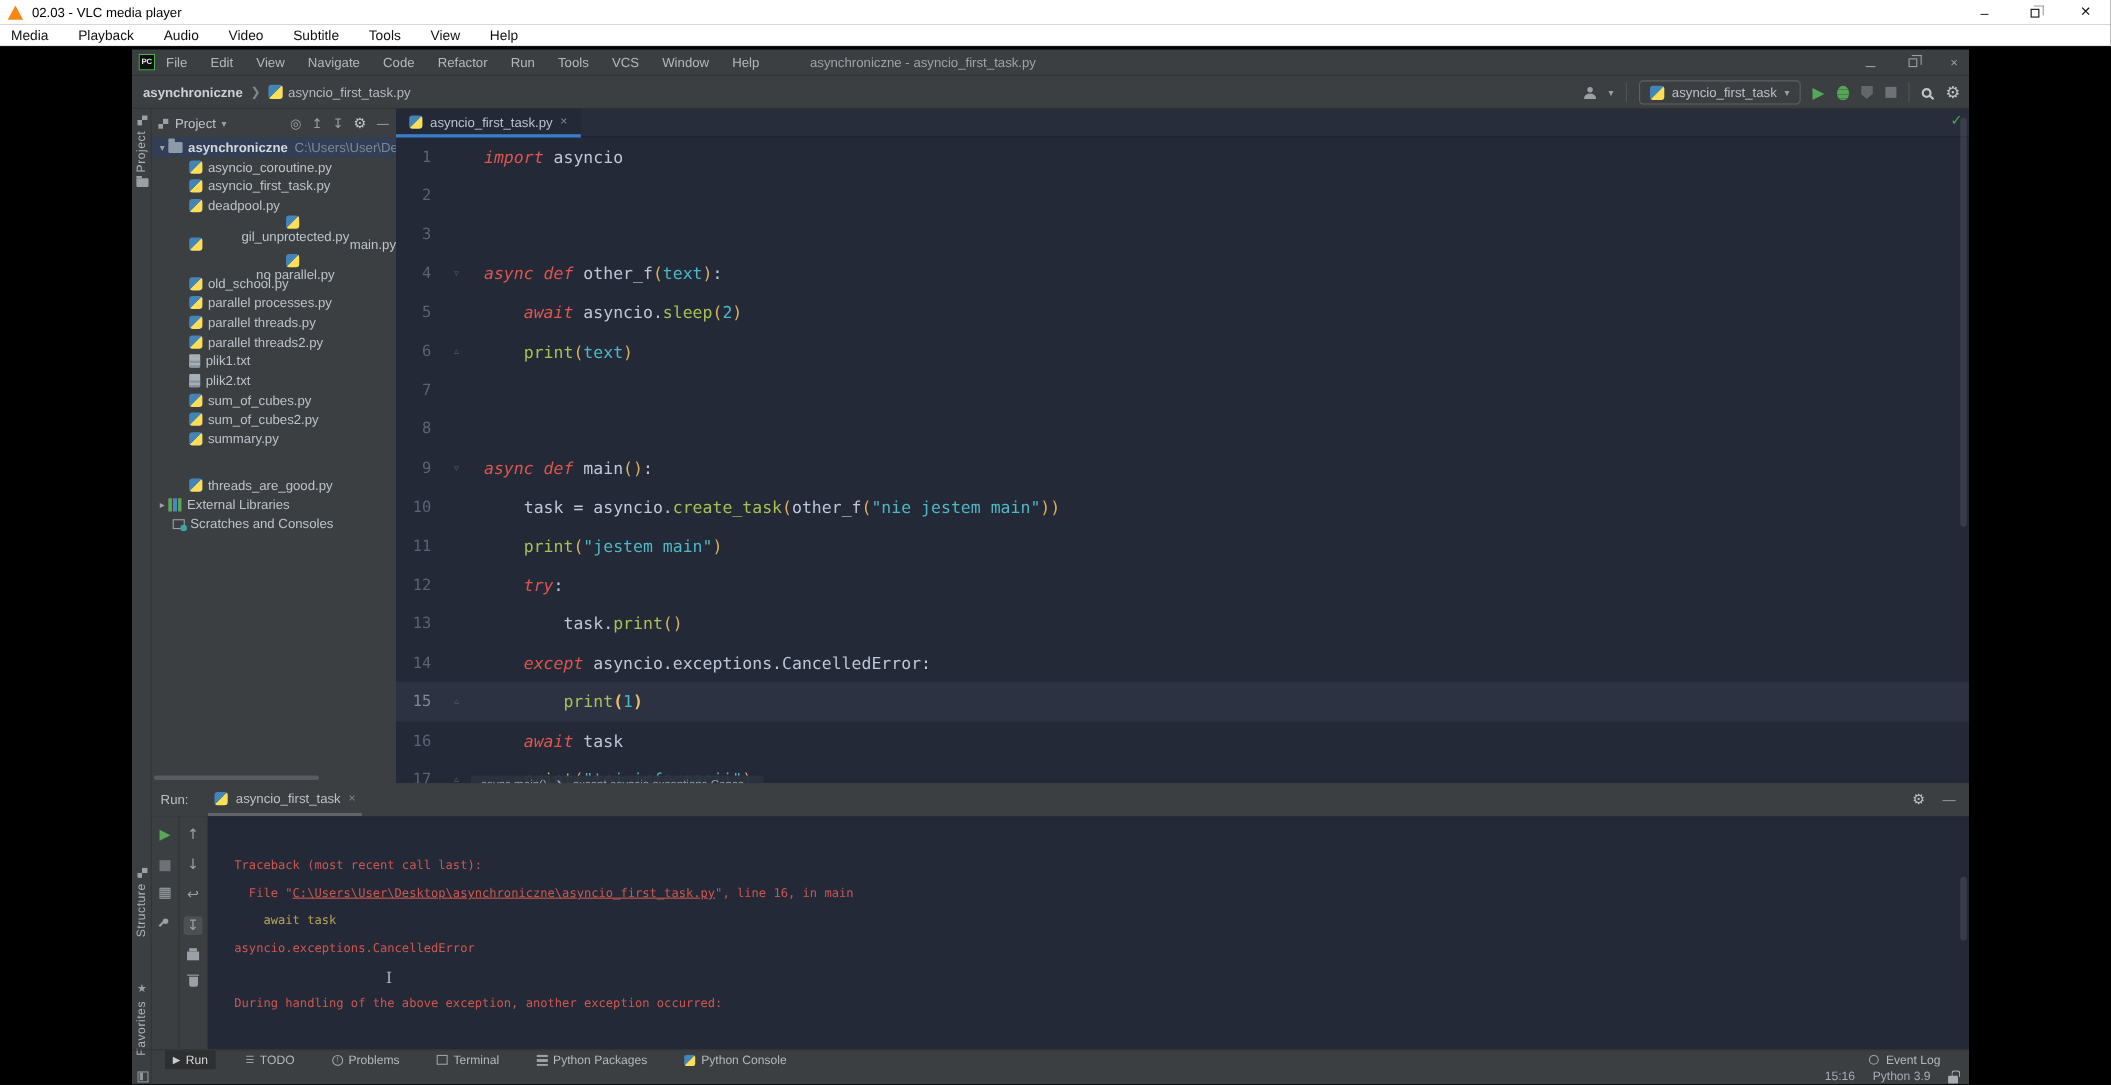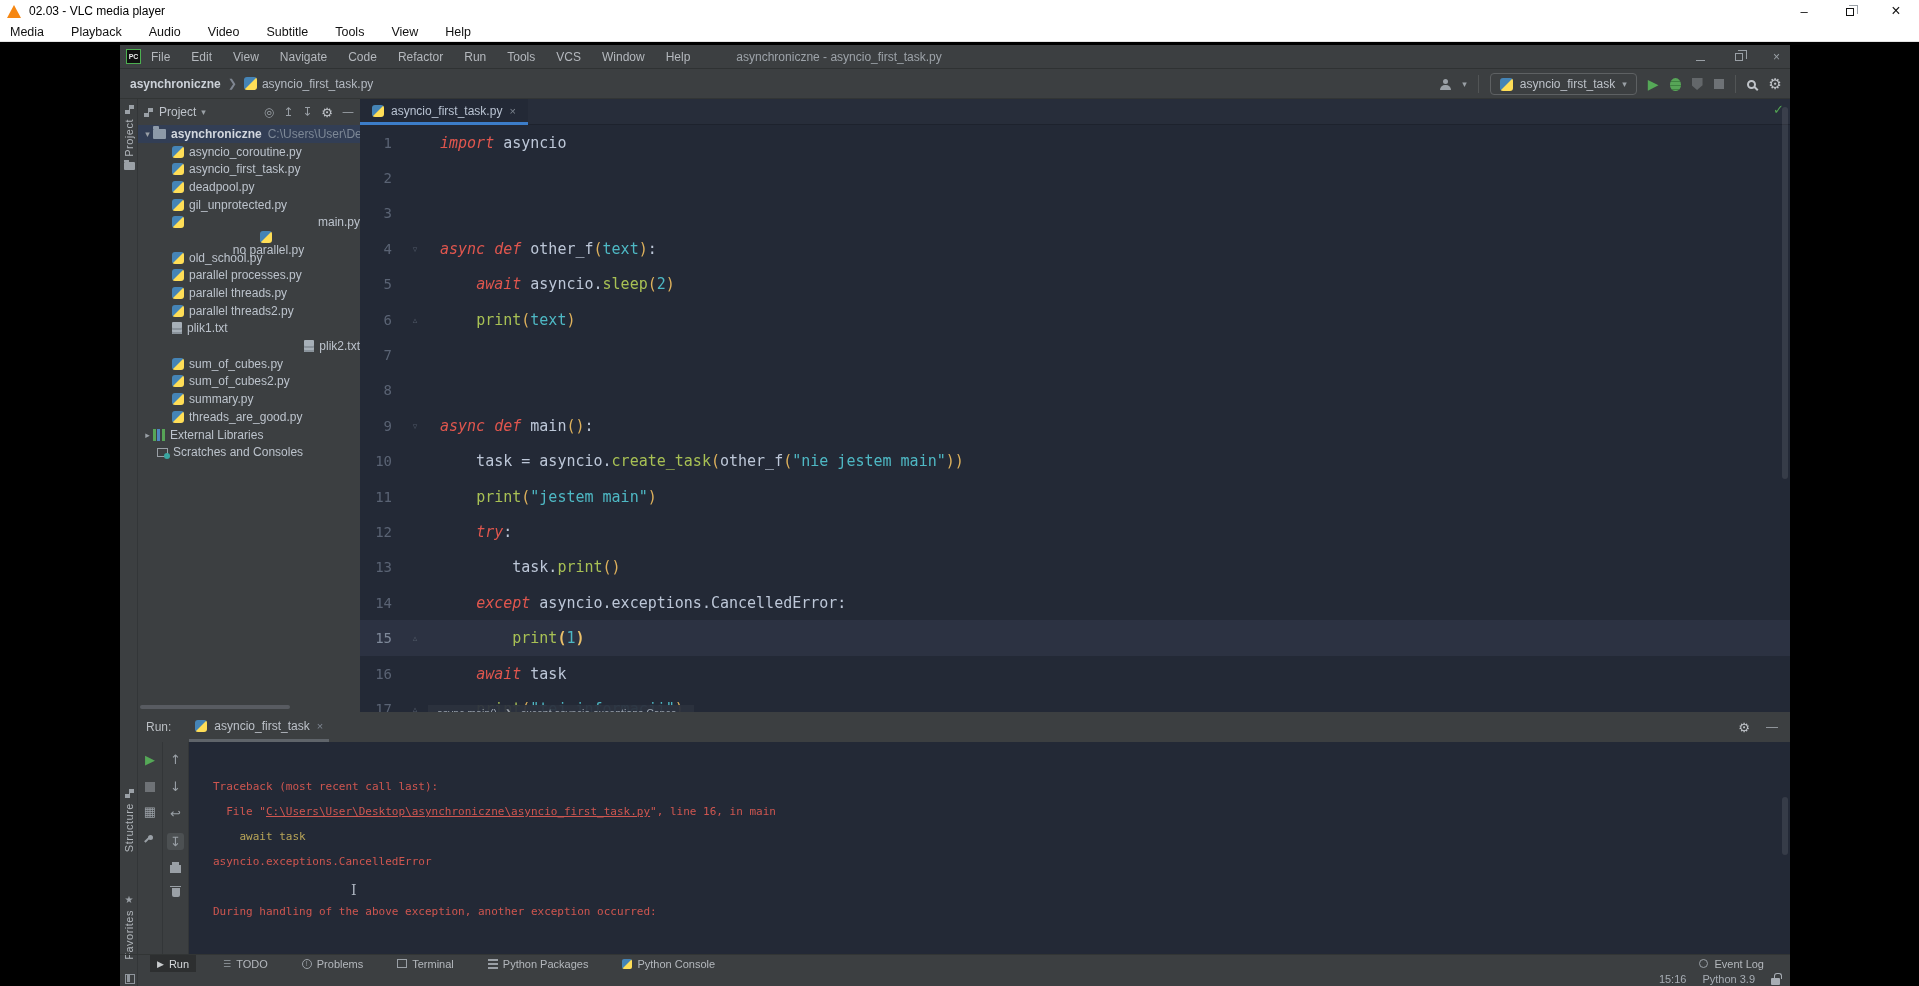--- a/index.html
+++ b/index.html
@@ -281,21 +281,21 @@
             <span class="rlabel">asyncio_coroutine.py</span>
           </div>
           <div class="tree-row" style="padding-left: 34px;">
             <span class="icon-pyfile"></span>
             <span class="rlabel">asyncio_first_task.py</span>
           </div>
           <div class="tree-row" style="padding-left: 34px;">
             <span class="icon-pyfile"></span>
             <span class="rlabel">deadpool.py</span>
           </div>
-          <div class="tree-row" style="padding-left: 34px;">
+          <div class="tree-row" style="padding-left: 34px; flex-direction: column;">
             <span class="icon-pyfile"></span>
             <span class="rlabel">gil_unprotected.py</span>
           </div>
           <div class="tree-row" style="padding-left: 34px; justify-content: space-between;">
             <span class="icon-pyfile"></span>
             <span class="rlabel">main.py</span>
           </div>
           <div class="tree-row" style="padding-left: 34px; flex-direction: column;">
             <span class="icon-pyfile"></span>
             <span class="rlabel">no parallel.py</span>
@@ -313,37 +313,37 @@
             <span class="rlabel">parallel threads.py</span>
           </div>
           <div class="tree-row" style="padding-left: 34px;">
             <span class="icon-pyfile"></span>
             <span class="rlabel">parallel threads2.py</span>
           </div>
           <div class="tree-row" style="padding-left: 34px;">
             <span class="icon-txt"></span>
             <span class="rlabel">plik1.txt</span>
           </div>
-          <div class="tree-row" style="padding-left: 34px; justify-content: flex-end;">
+          <div class="tree-row" style="padding-left: 34px;">
             <span class="icon-txt"></span>
             <span class="rlabel">plik2.txt</span>
           </div>
           <div class="tree-row" style="padding-left: 34px;">
             <span class="icon-pyfile"></span>
             <span class="rlabel">sum_of_cubes.py</span>
           </div>
           <div class="tree-row" style="padding-left: 34px;">
             <span class="icon-pyfile"></span>
             <span class="rlabel">sum_of_cubes2.py</span>
           </div>
           <div class="tree-row" style="padding-left: 34px;">
             <span class="icon-pyfile"></span>
             <span class="rlabel">summary.py</span>
           </div>
-          <div class="tree-row" style="padding-left: 34px;">
+          <div class="tree-row" style="padding-left: 34px; margin-top: 24px;">
             <span class="icon-pyfile"></span>
             <span class="rlabel">threads_are_good.py</span>
           </div>
           <div class="tree-row" style="padding-left: 4px;">
             <span class="tchev">▸</span>
             <span class="icon-lib"></span>
             <span class="rlabel">External Libraries</span>
           </div>
           <div class="tree-row" style="padding-left: 19px;">
             <span class="icon-scratch"></span>

